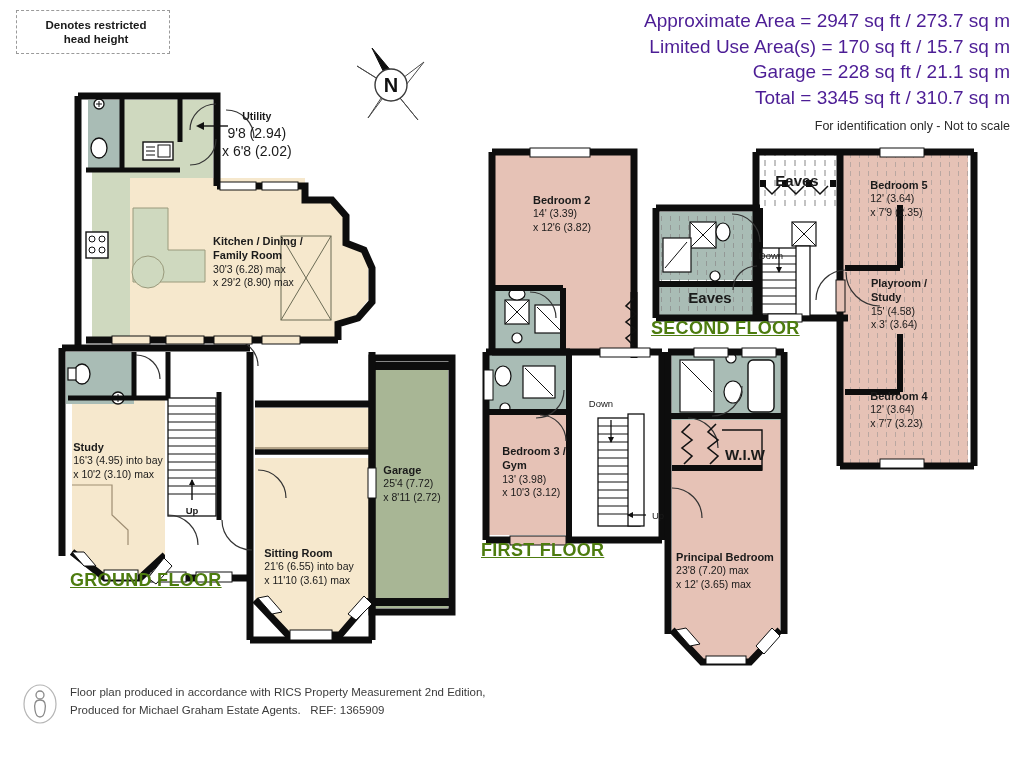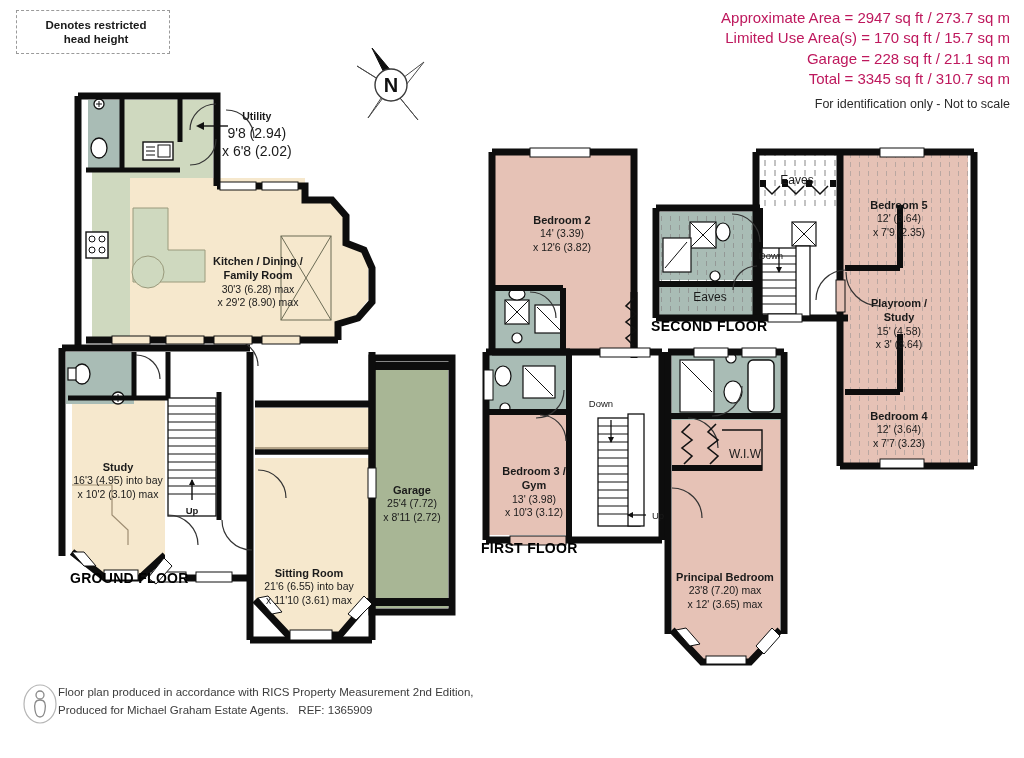--- a/index.html
+++ b/index.html
@@ -6,41 +6,41 @@
   html,body{margin:0;padding:0;background:#ffffff;}
   body{width:1024px;height:758px;position:relative;overflow:hidden;
        font-family:"Liberation Sans","DejaVu Sans",sans-serif;color:#1a1a1a;}
   .abs{position:absolute;}
   
   #restricted-key{left:16px;top:10px;width:146px;height:42px;border:1px dashed #9a9a9a;
       display:flex;flex-direction:column;align-items:center;justify-content:center;
       font-size:11.5px;font-weight:bold;line-height:1.25;text-align:center;background:#fff;padding-left:6px;}
   #restricted-key .ln{display:block;}
   #area-summary{right:14px;top:8px;text-align:right;}
-  #area-summary .aline{font-size:15px;line-height:1.35;color:#be185d;white-space:nowrap;}
+  #area-summary .aline{font-size:19px;line-height:1.35;color:#4c1d95;white-space:nowrap;}
   #area-summary .ident{font-size:12.5px;margin-top:8px;color:#2a2a2a;}
   
   #compass{left:352px;top:44px;width:78px;height:86px;}
   
   #plan{left:0;top:0;width:1024px;height:758px;}
   
-  .floor-caption{font-size:14px;font-weight:bold;letter-spacing:.3px;color:#000000;}
-  
-  .room{position:absolute;text-align:center;line-height:1.3;color:#1a1a1a;
-        transform:translate(-50%,-50%);white-space:nowrap;pointer-events:none;margin-top:20px;}
+  .floor-caption{font-size:18px;font-weight:bold;letter-spacing:.3px;color:#4d7c0f;text-decoration:underline;}
+  
+  .room{position:absolute;line-height:1.3;color:#1a1a1a;
+        transform:translate(-50%,-50%);white-space:nowrap;pointer-events:none;}
   .room .nm{font-size:11px;font-weight:bold;display:block;}
   .room .dm{font-size:10.5px;display:block;}
-  .tinylab{position:absolute;font-size:12px;font-weight:normal;transform:translate(-50%,-50%);}
+  .tinylab{position:absolute;font-size:15px;font-weight:bold;transform:translate(-50%,-50%);}
   .stairlab{position:absolute;font-size:9.5px;transform:translate(-50%,-50%);}
   
   #utility-callout{left:222px;top:110px;text-align:center;line-height:1.3;}
   #utility-callout .nm{font-size:10.5px;font-weight:bold;display:block;}
   #utility-callout .dm{font-size:14px;display:block;}
   
-  #footer{left:22px;top:684px;width:700px;display:flex;align-items:flex-start;}
+  #footer{left:22px;top:684px;width:700px;display:flex;gap:12px;align-items:flex-start;}
   #footer-icon{width:36px;height:40px;flex:0 0 36px;}
   #footer-text{font-size:11.5px;line-height:1.55;color:#3b3b3b;}
   #footer-text .fl{display:block;white-space:nowrap;}
   .nb{white-space:nowrap;}
 </style>
 </head>
 <body>
 
 <div class="abs" id="restricted-key">
   <span class="ln">Denotes restricted</span>

